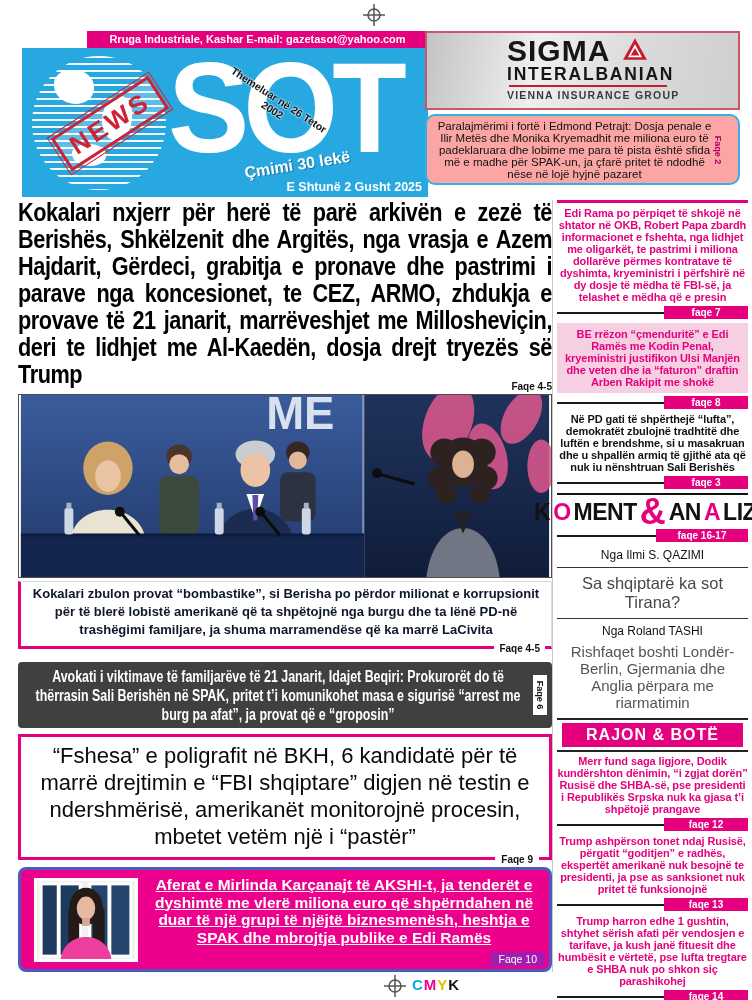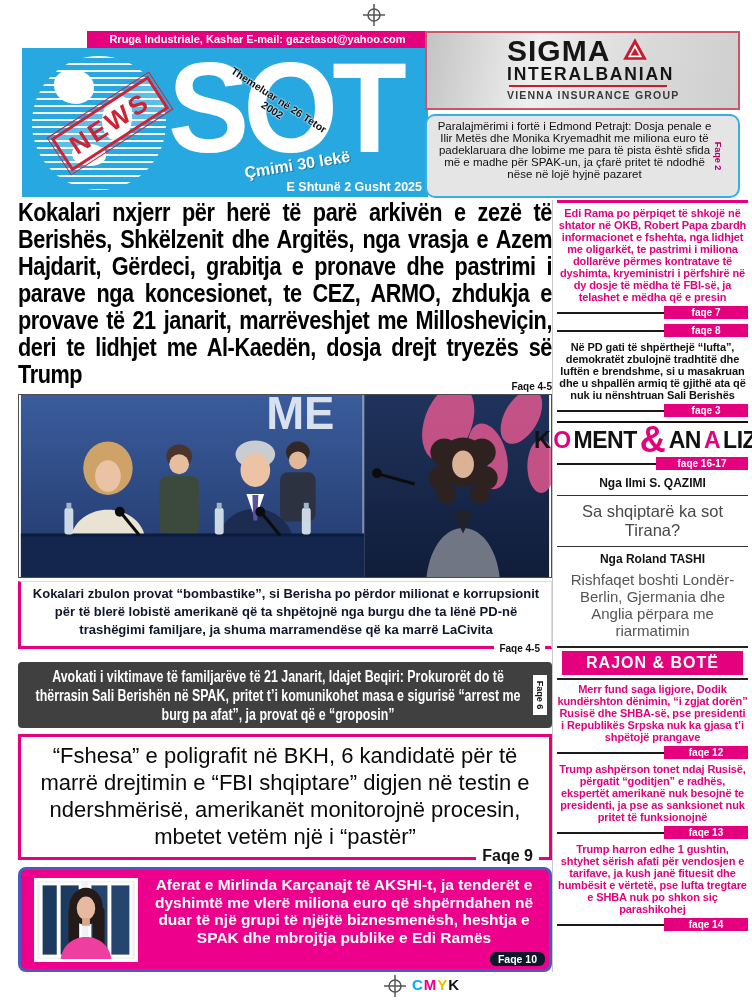--- a/index.html
+++ b/index.html
@@ -38,21 +38,21 @@
   .ad{left:425px;top:31px;width:315px;height:79px;border:2px solid #cc5566;box-sizing:border-box;
       background:linear-gradient(100deg,#c3c3c3 0%,#efefef 35%,#d9d9d9 70%,#cfcfcf 100%);}
   .ad-inner{position:absolute;left:80px;top:4px;text-align:left;}
   .ad-row1{display:flex;align-items:flex-start;gap:12px;}
   .ad-name1{font-weight:bold;font-size:30px;line-height:28px;letter-spacing:1px;color:#161616;}
   .ad-name2{font-weight:bold;font-size:17.5px;letter-spacing:1.8px;color:#161616;line-height:18px;}
   .ad-rule{width:158px;height:2px;background:#c61d2e;margin:2px 0 2px 2px;}
   .ad-tagline{font-size:10.5px;letter-spacing:1.2px;color:#3a3a3a;font-weight:bold;}
 
   
-  .teaser{left:425px;top:114px;width:315px;height:84px;background:#e5e5e5;border:2px solid #35b0e5;
+  .teaser{left:425px;top:114px;width:315px;height:71px;background:#fca5a5;border:2px solid #35b0e5;
           border-radius:10px;box-sizing:border-box;}
   .teaser-text{position:absolute;left:10px;right:26px;top:4px;font-size:11.5px;line-height:12px;
                color:#111;text-align:center;}
   .teaser-ref{position:absolute;right:5px;top:50%;transform:translateY(-50%) rotate(90deg);
               color:#b4006a;font-weight:bold;font-size:9px;white-space:nowrap;}
 
   
   .headline-wrap{left:18px;top:199px;width:534px;height:190px;overflow:visible;}
   .headline{width:640px;transform:scaleX(0.8344);transform-origin:left top;
             font-weight:bold;font-size:26px;line-height:27px;letter-spacing:-0.5px;color:#000;
@@ -69,29 +69,29 @@
 
   .blue-banner{left:18px;top:662px;width:534px;height:66px;background:#404040;border-radius:4px;box-sizing:border-box;}
   .blue-inner{position:absolute;left:12px;top:5px;width:640px;transform:scaleX(0.775);transform-origin:left top;
               color:#fff;font-weight:bold;font-size:16px;line-height:19px;text-align:center;}
   .blue-ref{position:absolute;right:5px;top:13px;width:14px;height:40px;background:#fff;}
   .blue-ref span{position:absolute;left:50%;top:50%;transform:translate(-50%,-50%) rotate(90deg);
                  font-weight:bold;font-size:9px;color:#111;white-space:nowrap;}
 
   .quote-box{left:18px;top:734px;width:534px;height:126px;border:3px solid #e5007d;box-sizing:border-box;background:#fff;}
   .quote-text{position:absolute;left:8px;right:8px;top:5px;font-size:22px;line-height:27px;color:#0a0a0a;text-align:center;}
-  .quote-ref{position:absolute;right:10px;bottom:-8px;background:#fff;padding:0 6px;font-weight:bold;font-size:16px;color:#111;}
+  .quote-ref{position:absolute;right:10px;bottom:-8px;background:#fff;padding:0 6px;font-weight:bold;font-size:10px;color:#111;}
 
   .pink-banner{left:18px;top:867px;width:534px;height:105px;background:#ec008c;border:3px solid #4a5bc0;
                border-radius:8px;box-sizing:border-box;}
   .pb-photo{position:absolute;left:13px;top:8px;width:104px;height:84px;border:3px solid #fff;box-sizing:border-box;background:#f1f1f1;}
   .pb-text{position:absolute;left:126px;right:8px;top:6px;color:#fff;font-weight:bold;font-size:15.5px;
-           line-height:17.5px;text-align:center;}
-  .pb-ref{position:absolute;right:4px;bottom:3px;background:#0f172a;color:#fff;font-weight:bold;font-size:10.5px;
-          padding:1px 8px;border-radius:6px;}
+           line-height:17.5px;text-align:center;text-decoration:underline;}
+  .pb-ref{position:absolute;right:4px;bottom:3px;background:#a21caf;color:#fff;font-weight:normal;font-size:10.5px;
+          padding:1px 8px;}
 
   
   .divider-v{left:552px;top:200px;width:1px;height:772px;background:#c9c9c9;}
   .sidebar{left:557px;top:200px;width:191px;border-top:3px solid #e5007d;padding-top:4px;box-sizing:border-box;}
   .sb-item{font-weight:bold;font-size:11px;line-height:12px;text-align:center;letter-spacing:-0.1px;}
   .sb-magenta{color:#e5007d;}
   .sb-black{color:#111;}
   .sb-pinkbg{background:#f6cfe3;padding:5px 3px;margin:0 0 0 0;}
   .badgerow{display:flex;align-items:center;height:15px;margin:2px 0 3px 0;}
   .badgeline{flex:1;border-top:2px solid #1a1a1a;}
@@ -99,21 +99,21 @@
          line-height:13px;height:13px;}
   .badge.wide{width:92px;}
 
   .koment{border-top:2px solid #111;margin-top:2px;padding-top:3px;}
   .koment-head{display:flex;justify-content:center;align-items:center;gap:3px;}
   .kh-txt{font-weight:bold;font-size:23px;letter-spacing:-0.5px;color:#111;line-height:24px;}
   .kh-m{color:#e5007d;}
   .kh-amp{font-weight:bold;font-size:36px;color:#e5007d;line-height:28px;}
   .sep{border-top:2px solid #222;margin:3px 0;}
   .sep-thin{border-top:1.5px solid #333;margin:3px 0;}
-  .author{font-weight:bold;font-size:12px;color:#111;text-align:center;padding:2px 0;}
+  .author{font-weight:normal;font-size:12px;color:#111;text-align:center;padding:2px 0;}
   .col-title1{font-size:16.5px;color:#484848;text-align:center;padding:3px 0;}
   .col-title2{font-size:15px;line-height:17px;color:#555;text-align:center;padding:3px 4px 4px 4px;}
 
   .rajon-banner{background:#e5007d;margin:3px 5px;color:#fff;font-weight:bold;font-size:16px;
                 letter-spacing:1px;text-align:center;padding:3px 0;}
 
   svg text{font-family:"Liberation Sans","DejaVu Sans",sans-serif;}
 </style>
 </head>
 <body>
@@ -296,20 +296,21 @@
 
 <div class="abs divider-v"></div>
 <div class="abs sidebar">
 
   <div class="sb-item sb-magenta">Edi Rama po përpiqet të shkojë në shtator në OKB, Robert Papa zbardh informacionet e fshehta, nga lidhjet me oligarkët, te pastrimi i miliona dollarëve përmes kontratave të dyshimta, kryeministri i përfshirë në dy dosje të mëdha të FBI-së, ja telashet e mëdha që e presin</div>
   <div class="badgerow">
     <span class="badgeline"></span>
     <span class="badge">faqe 7</span>
   </div>
 
+  <div class="sb-item sb-magenta sb-pinkbg">BE rrëzon “çmenduritë” e Edi Ramës me Kodin Penal, kryeministri justifikon Ulsi Manjën dhe veten dhe ia “faturon” draftin Arben Rakipit me shokë</div>
   <div class="badgerow">
     <span class="badgeline"></span>
     <span class="badge">faqe 8</span>
   </div>
 
   <div class="sb-item sb-black">Në PD gati të shpërthejë “lufta”, demokratët zbulojnë tradhtitë dhe luftën e brendshme, si u masakruan dhe u shpallën armiq të gjithë ata që nuk iu nënshtruan Sali Berishës</div>
   <div class="badgerow">
     <span class="badgeline"></span>
     <span class="badge">faqe 3</span>
   </div>

